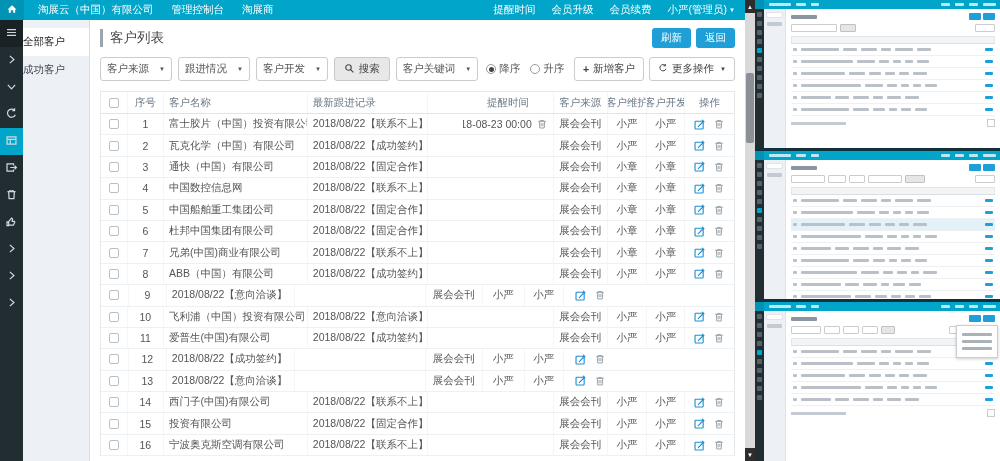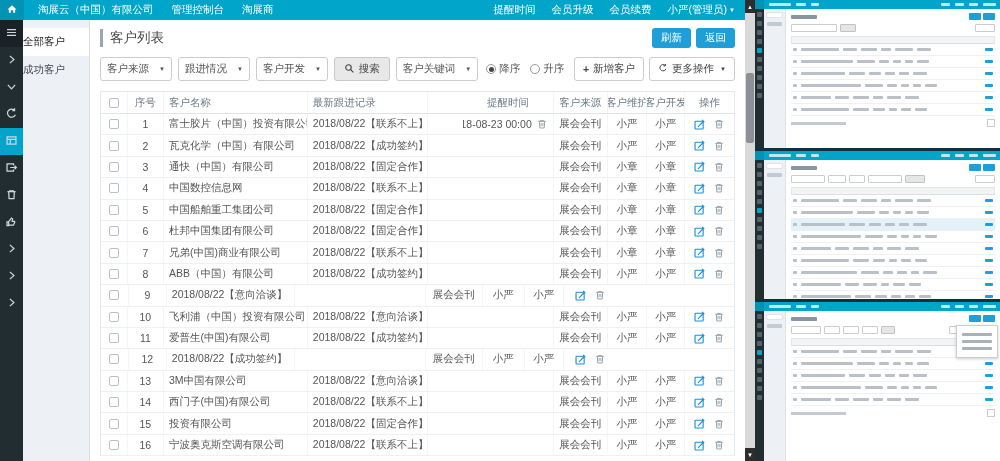--- a/index.html
+++ b/index.html
@@ -586,21 +586,20 @@
                       <path d="M3 4.5h10M5.7 4.5v-1.2h4.6v1.2M4.5 4.5l.5 8.8h6l.5-8.8M6.8 6.5v4.5M9.2 6.5v4.5"></path>
                     </svg>
                   </span>
                 </div>
               </div>
               <div class="tr">
                 <div class="td c0">
                   <span class="cbox"></span>
                 </div>
                 <div class="td c1">13</div>
-                <div class="td c2">3M中国有限公司</div>
                 <div class="td c3">2018/08/22【意向洽谈】</div>
                 <div class="td c4"></div>
                 <div class="td c5">展会会刊</div>
                 <div class="td c6">小严</div>
                 <div class="td c7">小严</div>
                 <div class="td c8">
                   <span class="icon-btn">
                     <svg width="13" height="13" viewBox="0 0 16 16" fill="none" stroke="#1e8fd0" stroke-width="1.4">
                       <rect x="2.5" y="4" width="10" height="9.5" rx="1"></rect>
                       <path d="M6.5 10.5l6.5-6.5M11.5 2.5l2 2" stroke-linecap="round"></path>

